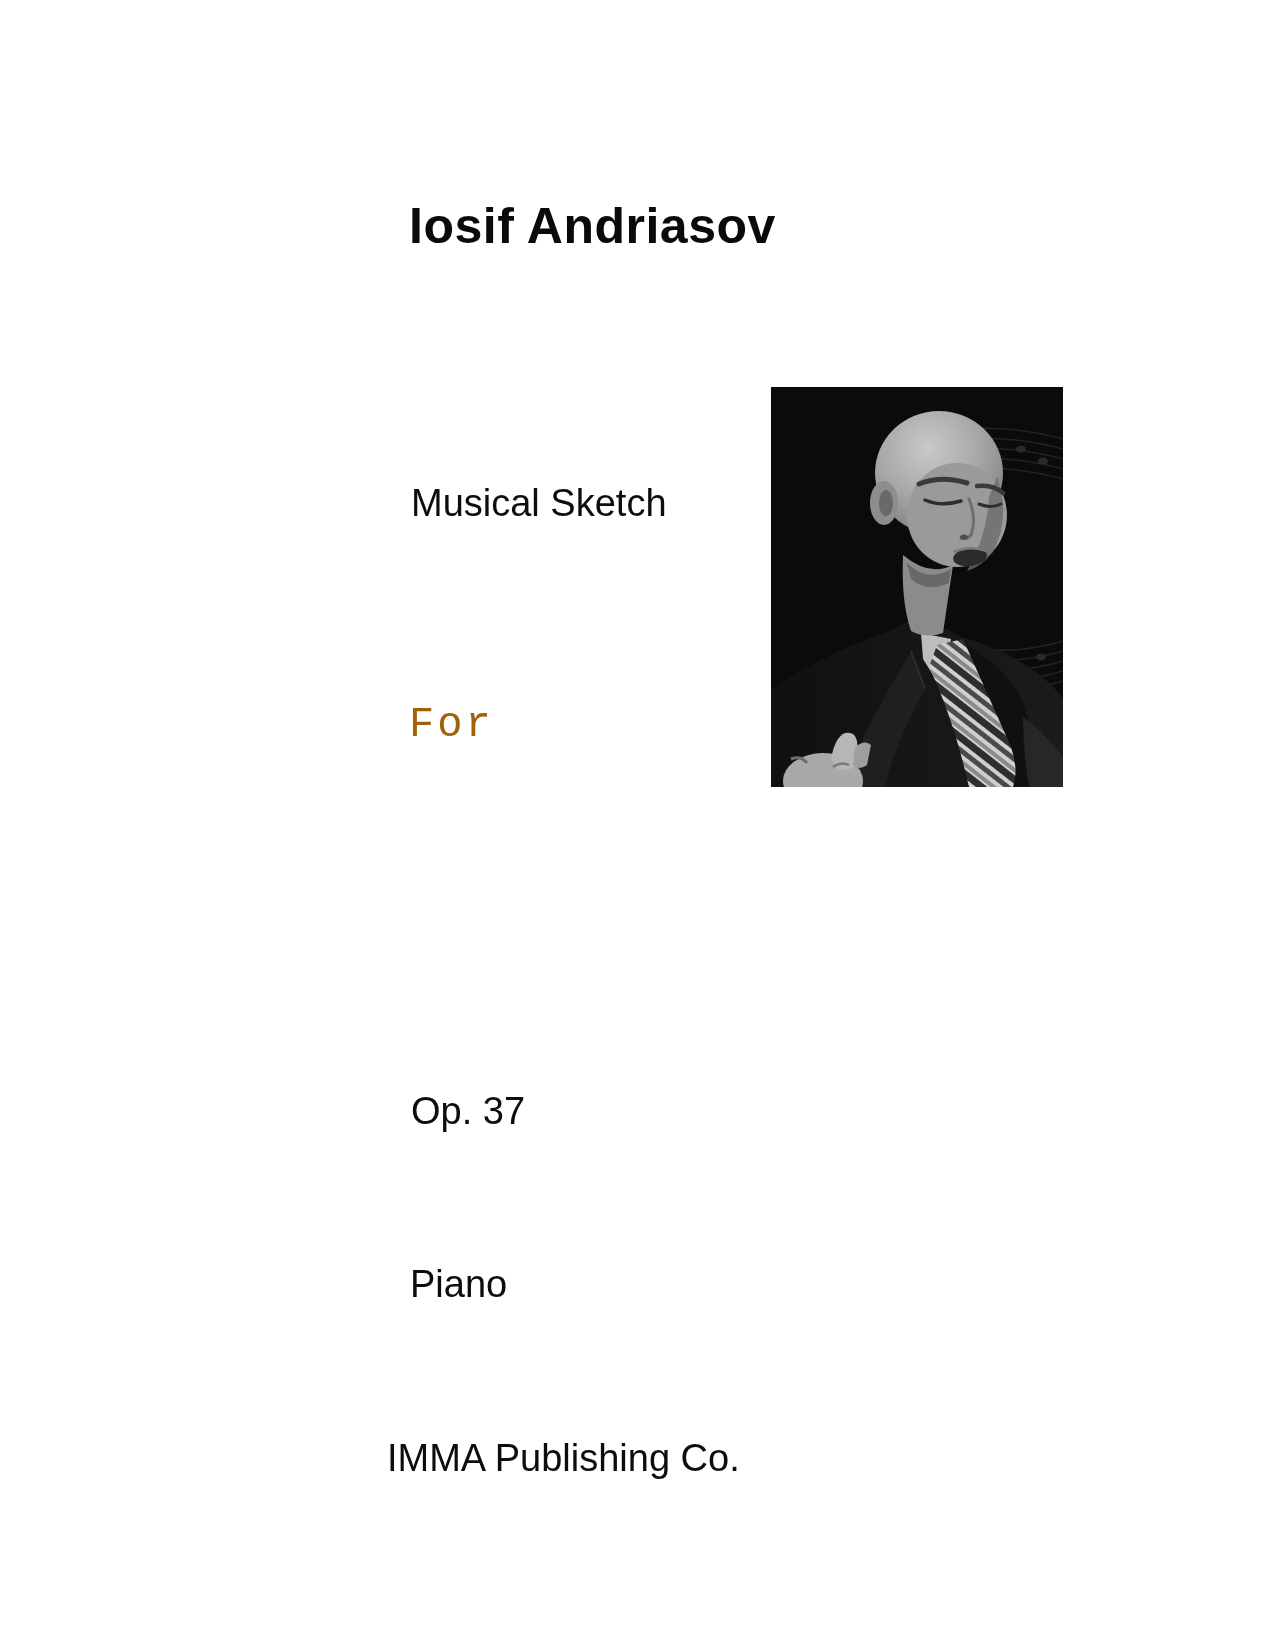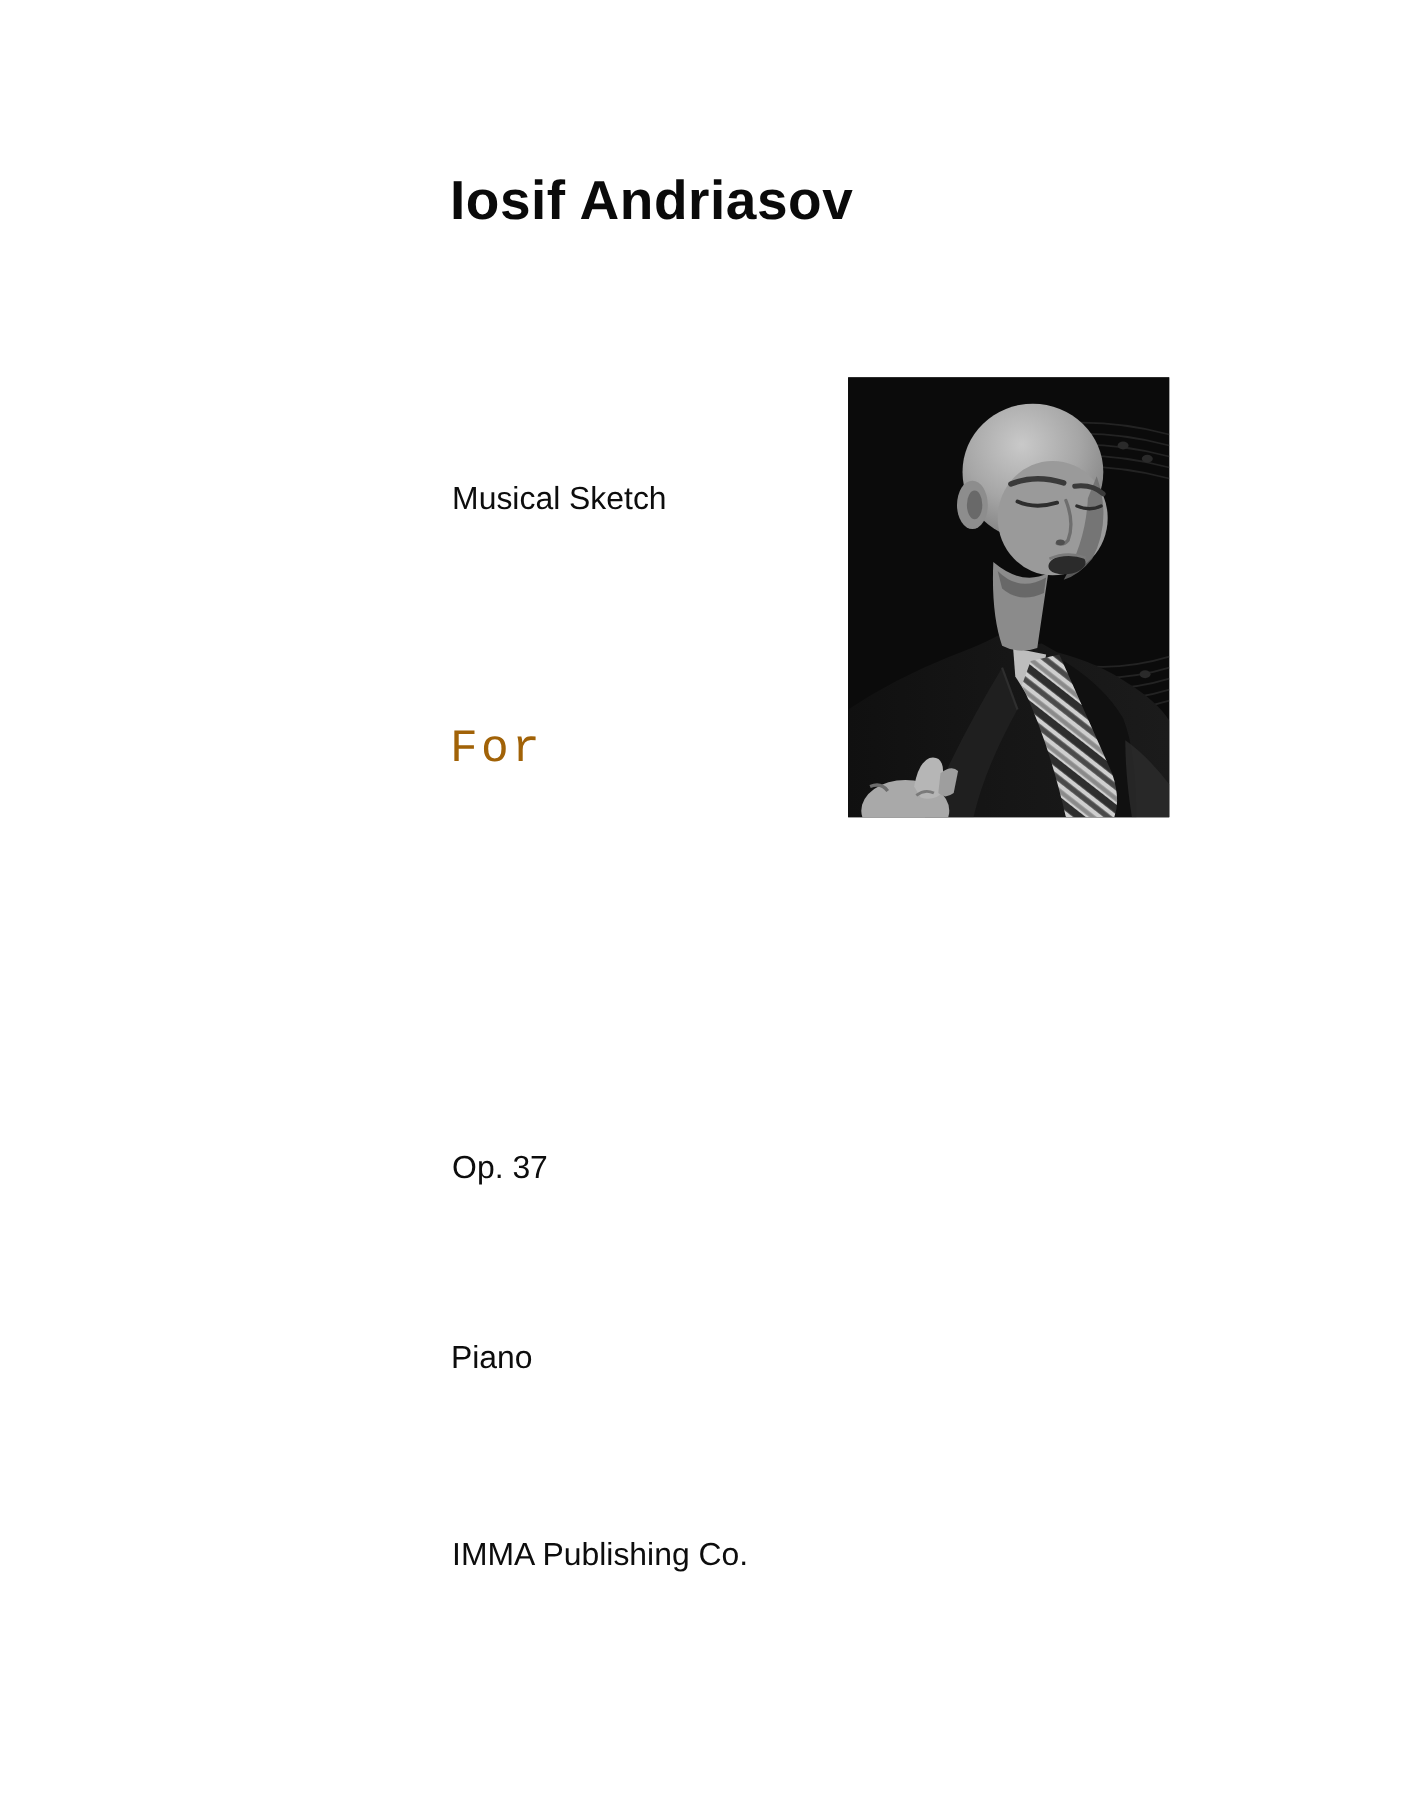--- a/index.html
+++ b/index.html
@@ -9,54 +9,54 @@
   }
   .page {
     position: relative;
     width: 1275px;
     height: 1650px;
     background: #ffffff;
     overflow: hidden;
     font-family: "Liberation Sans", sans-serif;
     color: #000000;
   }
-  .abs { position: absolute; }
+  .abs { position: absolute; margin-top: 44px; }
 
   .composer-name {
     left: 409px;
     top: 153px;
     font-size: 50px;
     font-weight: 700;
     letter-spacing: 0.5px;
     color: #0a0a0a;
     white-space: nowrap;
   }
   .line-38 {
-    font-size: 29px;
+    font-size: 38px;
     font-weight: 400;
     color: #0d0d0d;
     white-space: nowrap;
     letter-spacing: 0px;
   }
   .work-title   { left: 411px; top: 438px; }
   .for-label {
     left: 409px;
     top: 657px;
     font-family: "Liberation Mono", "DejaVu Sans Mono", monospace;
     font-size: 42px;
     font-weight: 400;
     color: #a16207;
     letter-spacing: 3px;
     white-space: nowrap;
   }
   .instrumentation { left: 411px; top: 870px; }
   .opus            { left: 411px; top: 1046px; }
   .edition         { left: 410px; top: 1219px; }
   .publisher-block {
-    left: 411px;
+    left: 387px;
     top: 1391px;
     line-height: 47px;
   }
   .publisher-block div { white-space: nowrap; }
 
   .photo {
     left: 771px;
     top: 343px;
     width: 292px;
     height: 400px;

